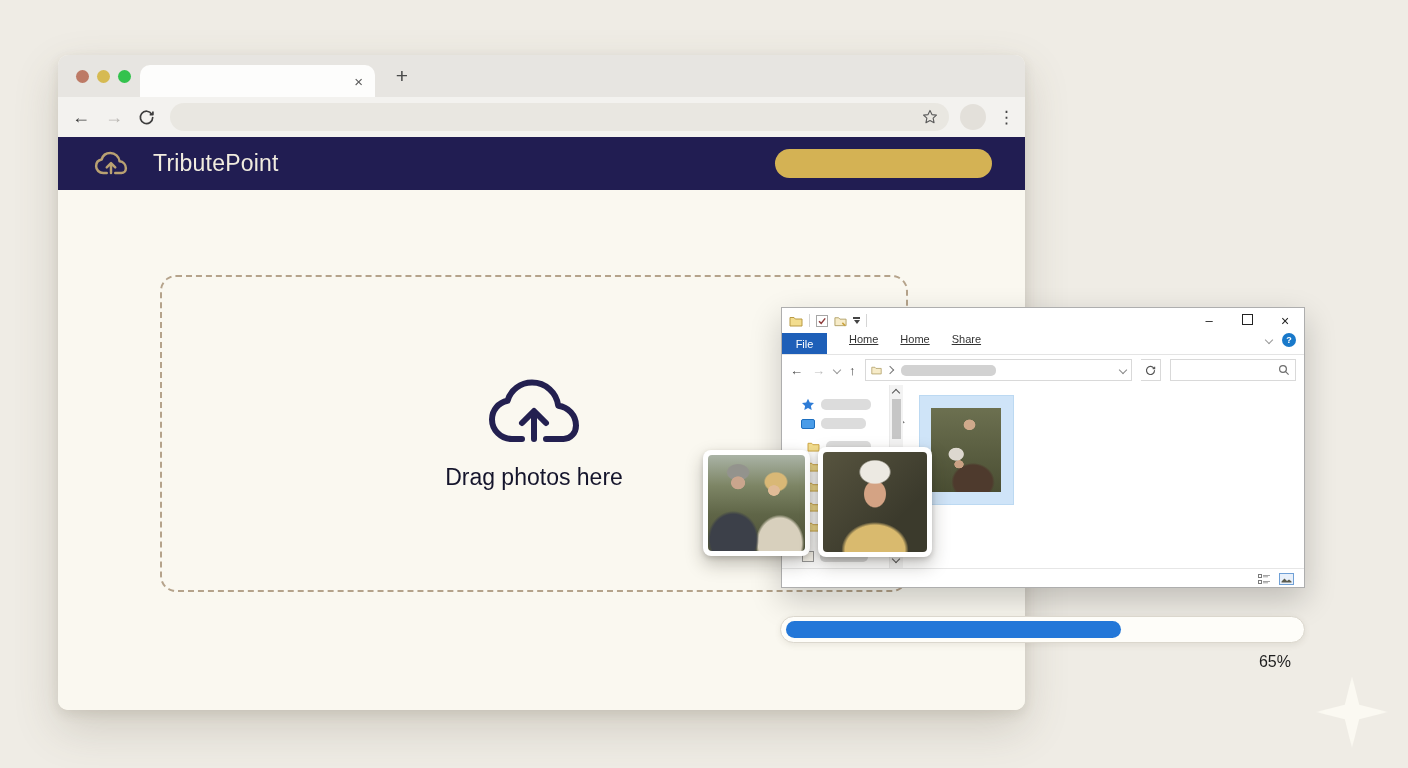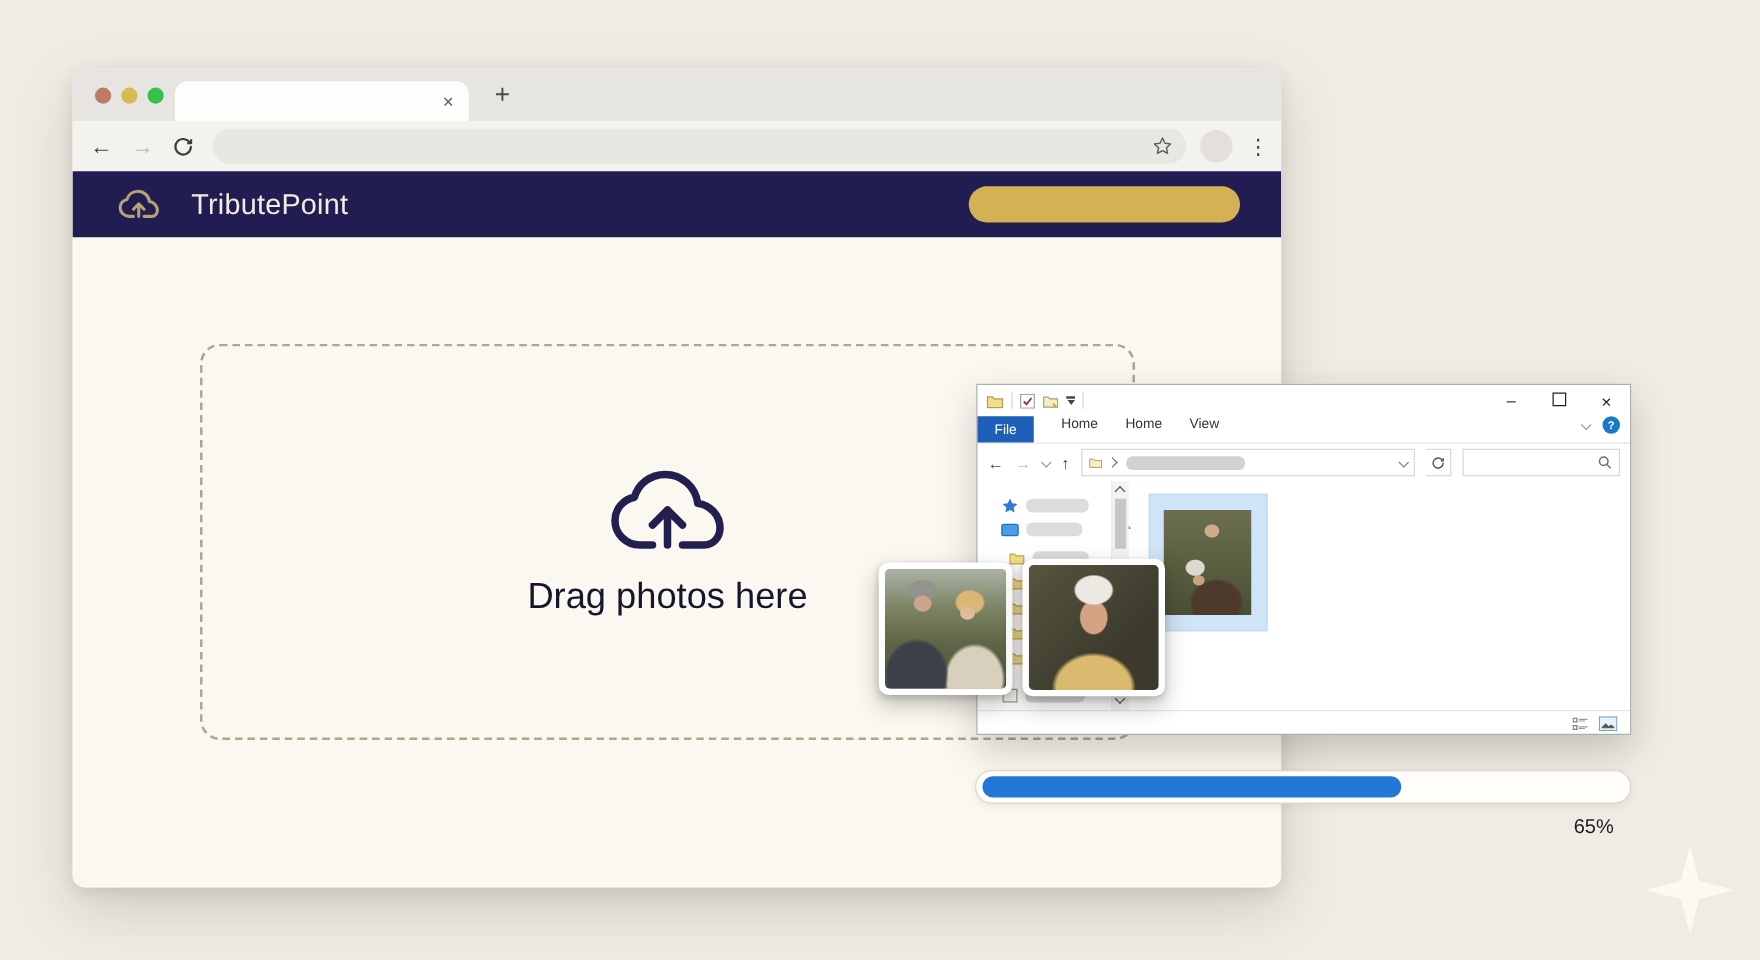--- a/index.html
+++ b/index.html
@@ -29,36 +29,36 @@
 
   
   .site-header{position:relative;height:53px;display:flex;align-items:center;}
   .brand{display:flex;align-items:center;gap:25px;margin-left:36px;}
   .brand-name{font-size:23px;color:#f1ecdf;font-weight:500;letter-spacing:.2px;}
   .gold-pill{position:absolute;left:717px;top:12px;width:217px;height:29px;border-radius:15px;}
   .site-body{position:relative;height:520px;}
   .page-title{position:absolute;left:102px;top:22px;font-size:26px;font-weight:500;color:#1c1c34;}
   .dropzone{position:absolute;left:102px;top:85px;width:748px;height:317px;border:2px dashed #b5a38b;border-radius:16px;
     box-sizing:border-box;display:flex;flex-direction:column;align-items:center;justify-content:center;}
-  .dropzone-label{font-size:29px;color:#15152c;margin-top:16px;font-weight:500;}
+  .dropzone-label{font-size:23px;color:#15152c;margin-top:16px;font-weight:500;}
 
   
   .explorer{position:absolute;left:781px;top:307px;width:524px;height:281px;background:#fff;border:1px solid #aeaeae;
     box-sizing:border-box;box-shadow:0 12px 30px rgba(0,0,0,.20);z-index:2;font-size:11px;color:#333;}
   .x-titlebar{height:25px;display:flex;align-items:center;padding:0 0 0 7px;}
   .qat{display:flex;align-items:center;gap:6px;}
   .qat-sep{width:1px;height:13px;background:#d5d5d5;}
   .x-controls{margin-left:auto;display:flex;align-items:center;}
   .x-controls > span{width:38px;text-align:center;color:#222;}
   .x-min{font-size:13px;}
   .x-max-box{display:inline-block;width:9px;height:9px;border:1.2px solid #222;}
   .x-close{font-size:14px;}
   .x-ribbon{height:21px;display:flex;align-items:flex-start;border-bottom:1px solid #e4e4e4;}
   .x-tab-file{width:45px;height:21px;color:#fff;display:flex;align-items:center;justify-content:center;}
-  .x-tab{margin-left:22px;color:#333;}
+  .x-tab{margin-left:22px;color:#333;text-decoration:underline;}
   .x-ribbon-right{margin-left:auto;display:flex;align-items:center;gap:10px;padding-right:8px;}
   .help-circle{width:14px;height:14px;border-radius:50%;background:#1979ca;color:#fff;font-size:9px;display:flex;
     align-items:center;justify-content:center;font-weight:700;}
   .x-nav{height:30px;display:flex;align-items:center;padding:0 8px;gap:9px;box-sizing:border-box;}
   .x-nav-glyph{font-size:13px;color:#444;}
   .x-dim{color:#bdbdbd;}
   .x-addr{flex:1;height:22px;border:1px solid #d9d9d9;display:flex;align-items:center;padding:0 5px;gap:5px;box-sizing:border-box;}
   .blob{background:#d2d2d2;border-radius:5px;height:11px;}
   .x-refresh{width:20px;height:22px;border:1px solid #d9d9d9;border-left:none;display:flex;align-items:center;justify-content:center;box-sizing:border-box;}
   .x-search{width:126px;height:22px;border:1px solid #d9d9d9;display:flex;align-items:center;justify-content:flex-end;
@@ -201,21 +201,21 @@
         <span class="x-min">–</span>
         <span><span class="x-max-box"></span></span>
         <span class="x-close">×</span>
       </div>
     </div>
 
     <div class="x-ribbon">
       <span class="x-tab-file" style="background: rgb(30, 95, 184);">File</span>
       <span class="x-tab">Home</span>
       <span class="x-tab">Home</span>
-      <span class="x-tab">View</span>
+      <span class="x-tab">Share</span>
       <span class="x-ribbon-right">
         <span class="chev chev-down" style="border-color:#9a9a9a;"></span>
         <span class="help-circle">?</span>
       </span>
     </div>
 
     <div class="x-nav">
       <span class="x-nav-glyph">←</span>
       <span class="x-nav-glyph x-dim">→</span>
       <span class="chev chev-down" style="border-color:#999;"></span>

